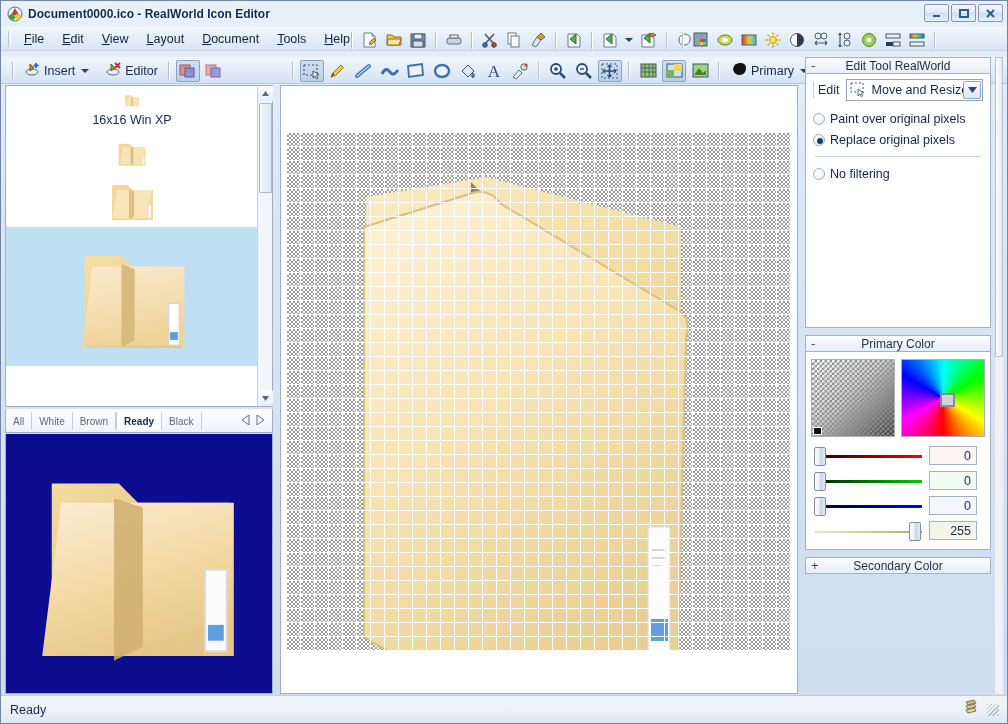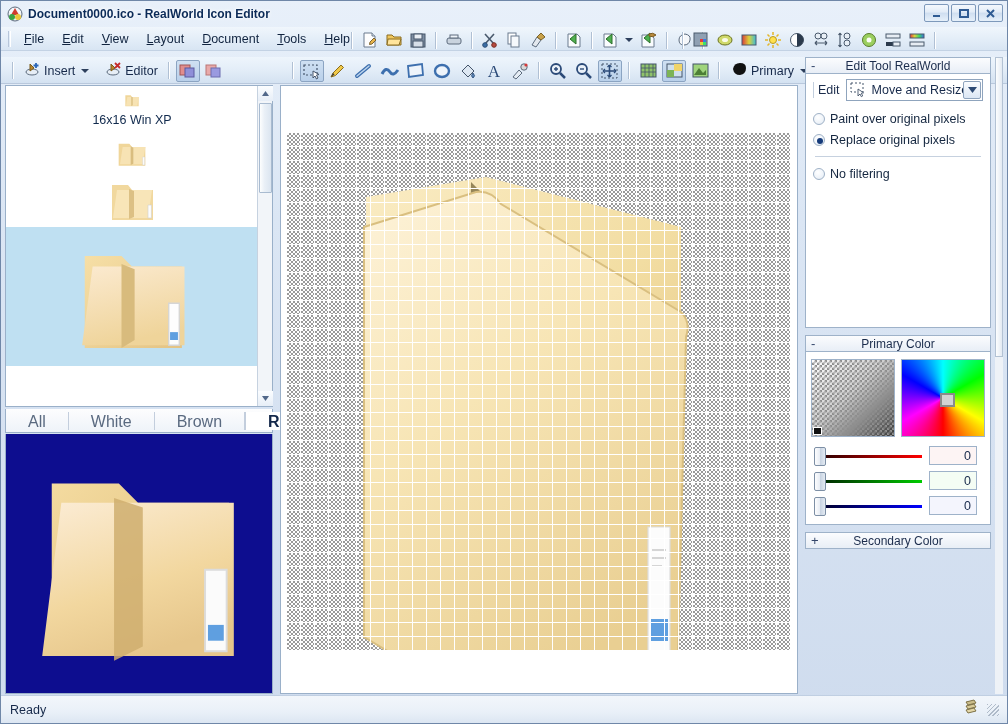--- a/index.html
+++ b/index.html
@@ -148,21 +148,21 @@
   }
 
   
   #tabbar {
     position: absolute; left: 4px; top: 408px; width: 268px; height: 24px;
     background: linear-gradient(to bottom,#fdfdfe,#eef3f9);
     border: 1px solid #9ab0c9; border-top: none;
     display: flex; align-items: center;
   }
   .tab {
-    padding: 3px 22px; font-size: 16px; color: #5a6a80;
+    padding: 3px 7px; font-size: 10px; color: #5a6a80;
     border-right: 1px solid #c3cedd; height: 18px; line-height: 13px;
   }
   .tab.active {
     color: #14284a; font-weight: bold;
     background: #ffffff;
     border-left: 1px solid #c3cedd;
   }
   .tab-navs {
     margin-left: auto; display: flex; gap: 6px; padding-right: 8px;
   }
@@ -2253,20 +2253,29 @@
         <div class="slider-row">
           <div class="slider-track">
             <div class="slider-line" style="background:linear-gradient(to right,#00001a,#0000ff);"></div>
             <div class="slider-knob" style="left:0px;"></div>
           </div>
           <div class="slider-val" style="background:#f4f5fd;">
               <span>0</span>
             </div>
         </div>
 
+        <div class="slider-row">
+          <div class="slider-track">
+            <div class="slider-line" style="background:linear-gradient(to right,#efe9d2,#b6a472); top:10px; height:2px;"></div>
+            <div class="slider-knob" style="left:95px;"></div>
+          </div>
+          <div class="slider-val" style="background:#f6f3e9;">
+              <span>255</span>
+            </div>
+        </div>
       </div>
     </div>
 
     <div style="width:186px; margin-top:7px;">
       <div class="panel-header">
         <span class="pm">+</span>
         <span>Secondary Color</span>
       </div>
     </div>
 

